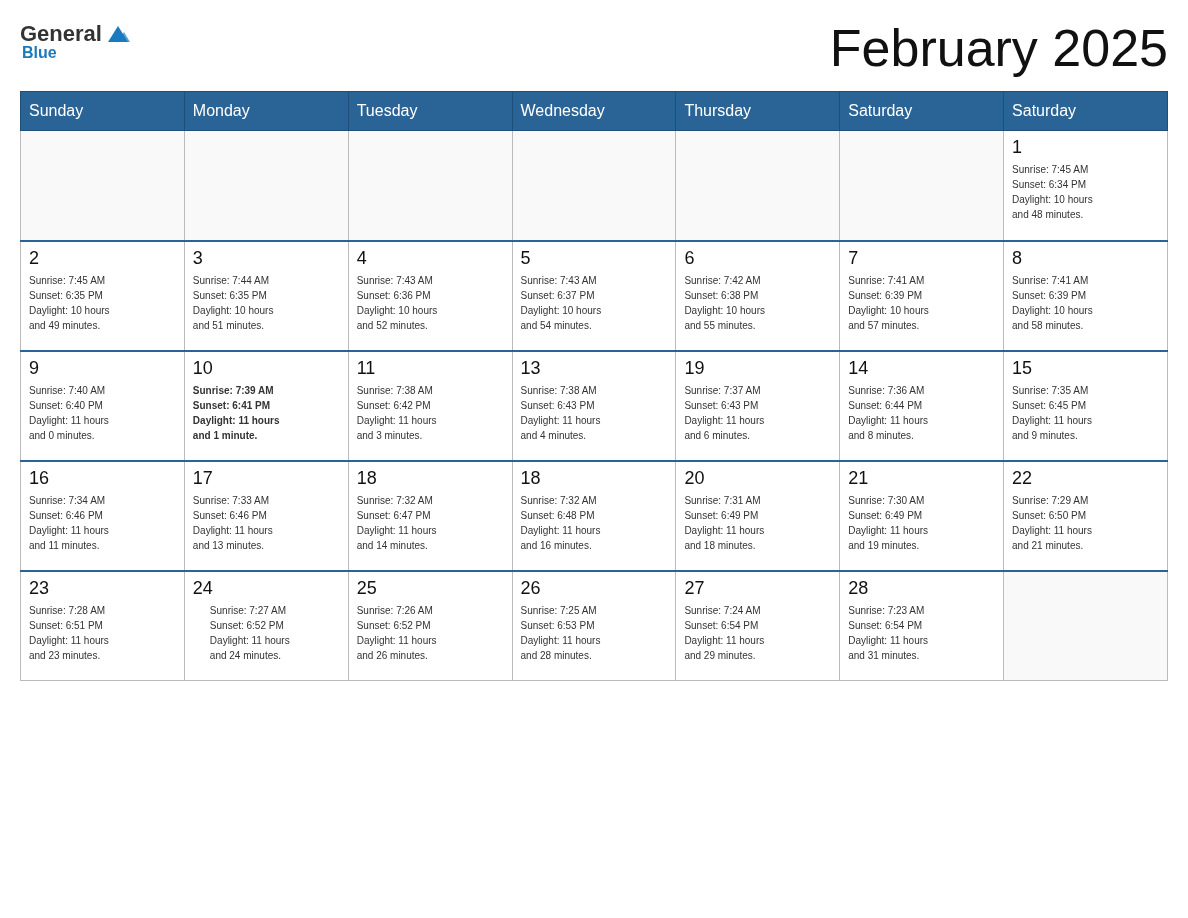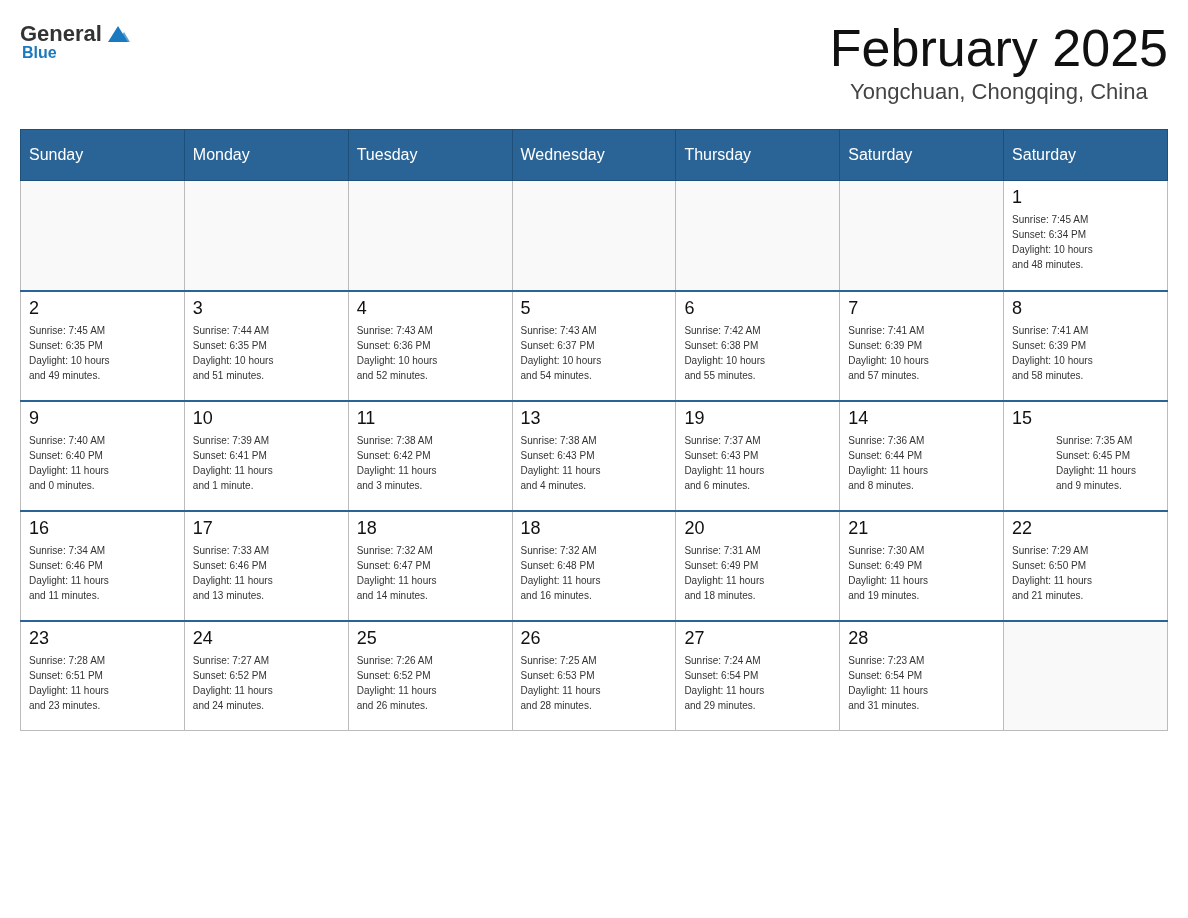--- a/index.html
+++ b/index.html
@@ -7,21 +7,21 @@
       font-family: Arial, sans-serif;
       background: #fff;
       padding: 20px;
       width: 1188px;
       min-height: 918px;
     }
     .header {
       display: flex;
       justify-content: space-between;
       align-items: flex-start;
-      margin-bottom: 24px;
+      margin-bottom: 14px;
     }
     .logo {
       display: flex;
       align-items: center;
       gap: 0px;
     }
     .logo-text-general {
       font-size: 22px;
       font-weight: bold;
       color: #333;
@@ -30,42 +30,42 @@
       font-size: 16px;
       font-weight: bold;
       color: #1a7abf;
     }
     .logo-icon {
       width: 28px;
       height: 28px;
       margin-left: 2px;
     }
     .title-section {
-      text-align: center;
+      text-align: right;
     }
     .month-title {
       font-size: 52px;
       font-weight: normal;
       color: #111;
       line-height: 1.1;
     }
     .location-title {
       font-size: 22px;
       color: #444;
       margin-top: 2px;
     }
     .calendar {
       width: 100%;
       border-collapse: collapse;
       border: 1px solid #999;
     }
     .calendar th {
       background-color: #2a6496;
       color: #fff;
-      padding: 16px 8px;
+      padding: 10px 8px;
       font-size: 16px;
       font-weight: normal;
       text-align: left;
       border: 1px solid #1e4f78;
     }
     .calendar td {
       vertical-align: top;
       padding: 6px 8px;
       border: 1px solid #bbb;
       width: calc(100% / 7);
@@ -103,21 +103,20 @@
         <svg class="logo-icon" viewBox="0 0 28 28">
           <polygon points="4,22 14,6 24,22" fill="#1a7abf"></polygon>
           <polygon points="14,22 20,12 26,22" fill="#1a7abf" opacity="0.7"></polygon>
         </svg>
       </div>
       <span class="logo-text-blue" style="margin-top:-4px; margin-left:2px;">Blue</span>
     </div>
   </div>
   <div class="title-section">
     <div class="month-title">February 2025</div>
-    <div class="location-title">Yongchuan, Chongqing, China</div>
   </div>
 </div>
 
 <table class="calendar">
   <thead>
     <tr>
     <th>Sunday</th>
         <th>Monday</th>
         <th>Tuesday</th>
         <th>Wednesday</th>
@@ -196,21 +195,21 @@
       <tr>
         <td class="row-divider">
           <span class="day-number">9</span>
           <div class="day-info" style="white-space: pre-line;">Sunrise: 7:40 AM
 Sunset: 6:40 PM
 Daylight: 11 hours
 and 0 minutes.</div>
         </td>
         <td class="row-divider">
           <span class="day-number">10</span>
-          <div class="day-info" style="white-space: pre-line;">Sunrise: 7:39 AM
+          <div class="day-info" style="white-space: pre-line; font-weight: bold;">Sunrise: 7:39 AM
 Sunset: 6:41 PM
 Daylight: 11 hours
 and 1 minute.</div>
         </td>
         <td class="row-divider">
           <span class="day-number">11</span>
           <div class="day-info" style="white-space: pre-line;">Sunrise: 7:38 AM
 Sunset: 6:42 PM
 Daylight: 11 hours
 and 3 minutes.</div>
@@ -231,21 +230,21 @@
         </td>
         <td class="row-divider">
           <span class="day-number">14</span>
           <div class="day-info" style="white-space: pre-line;">Sunrise: 7:36 AM
 Sunset: 6:44 PM
 Daylight: 11 hours
 and 8 minutes.</div>
         </td>
         <td class="row-divider">
           <span class="day-number">15</span>
-          <div class="day-info" style="white-space: pre-line; margin-left: 44px;">Sunrise: 7:35 AM
+          <div class="day-info" style="white-space: pre-line;">Sunrise: 7:35 AM
 Sunset: 6:45 PM
 Daylight: 11 hours
 and 9 minutes.</div>
         </td>
       </tr>
       <tr>
         <td class="row-divider">
           <span class="day-number">16</span>
           <div class="day-info" style="white-space: pre-line;">Sunrise: 7:34 AM
 Sunset: 6:46 PM
@@ -298,21 +297,21 @@
       <tr>
         <td class="row-divider">
           <span class="day-number">23</span>
           <div class="day-info" style="white-space: pre-line;">Sunrise: 7:28 AM
 Sunset: 6:51 PM
 Daylight: 11 hours
 and 23 minutes.</div>
         </td>
         <td class="row-divider">
           <span class="day-number">24</span>
-          <div class="day-info" style="white-space: pre-line;">Sunrise: 7:27 AM
+          <div class="day-info" style="white-space: pre-line; margin-left: 17px;">Sunrise: 7:27 AM
 Sunset: 6:52 PM
 Daylight: 11 hours
 and 24 minutes.</div>
         </td>
         <td class="row-divider">
           <span class="day-number">25</span>
           <div class="day-info" style="white-space: pre-line;">Sunrise: 7:26 AM
 Sunset: 6:52 PM
 Daylight: 11 hours
 and 26 minutes.</div>

